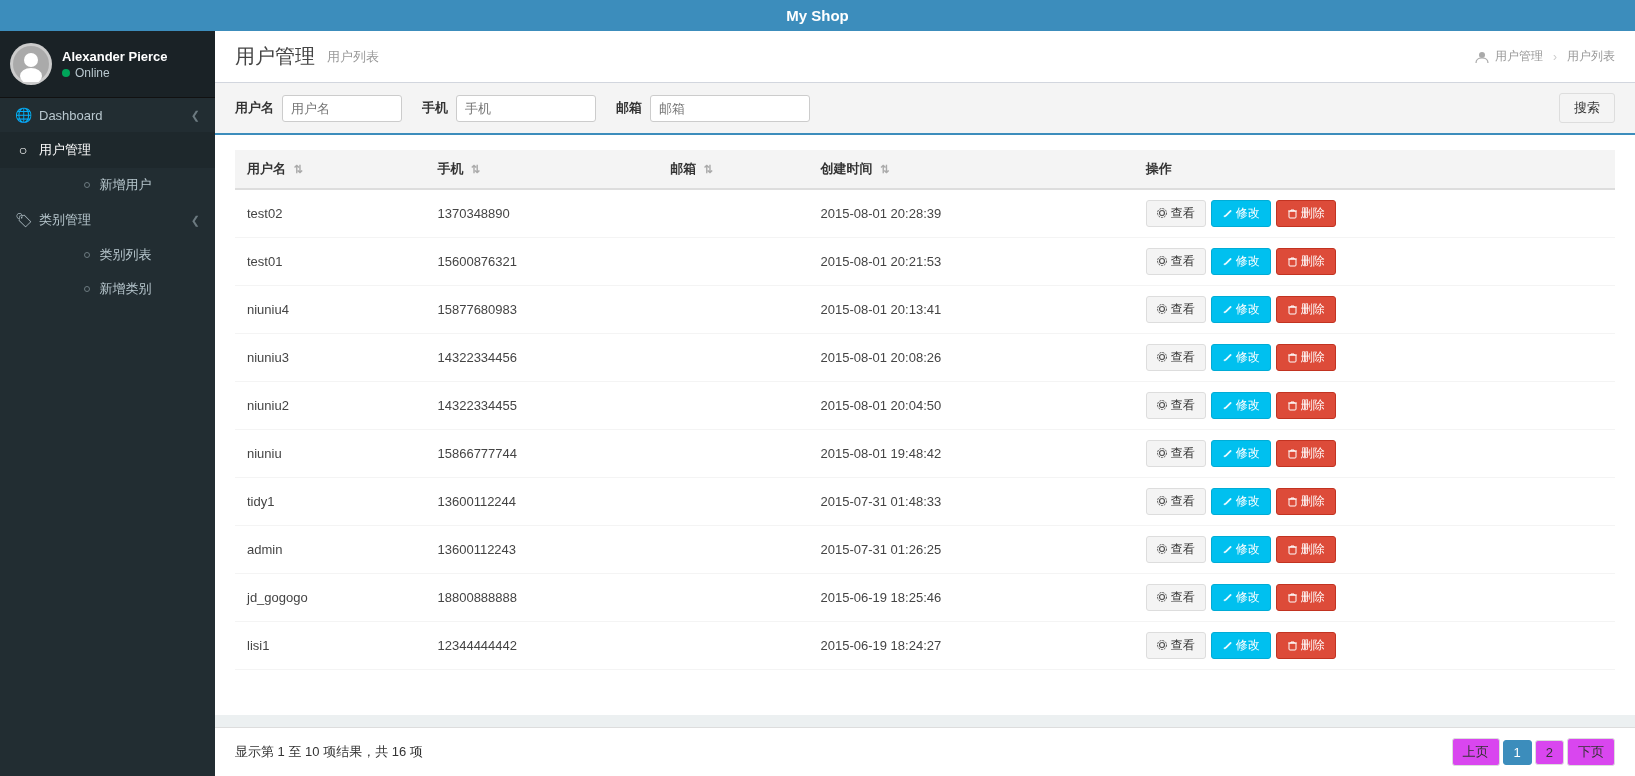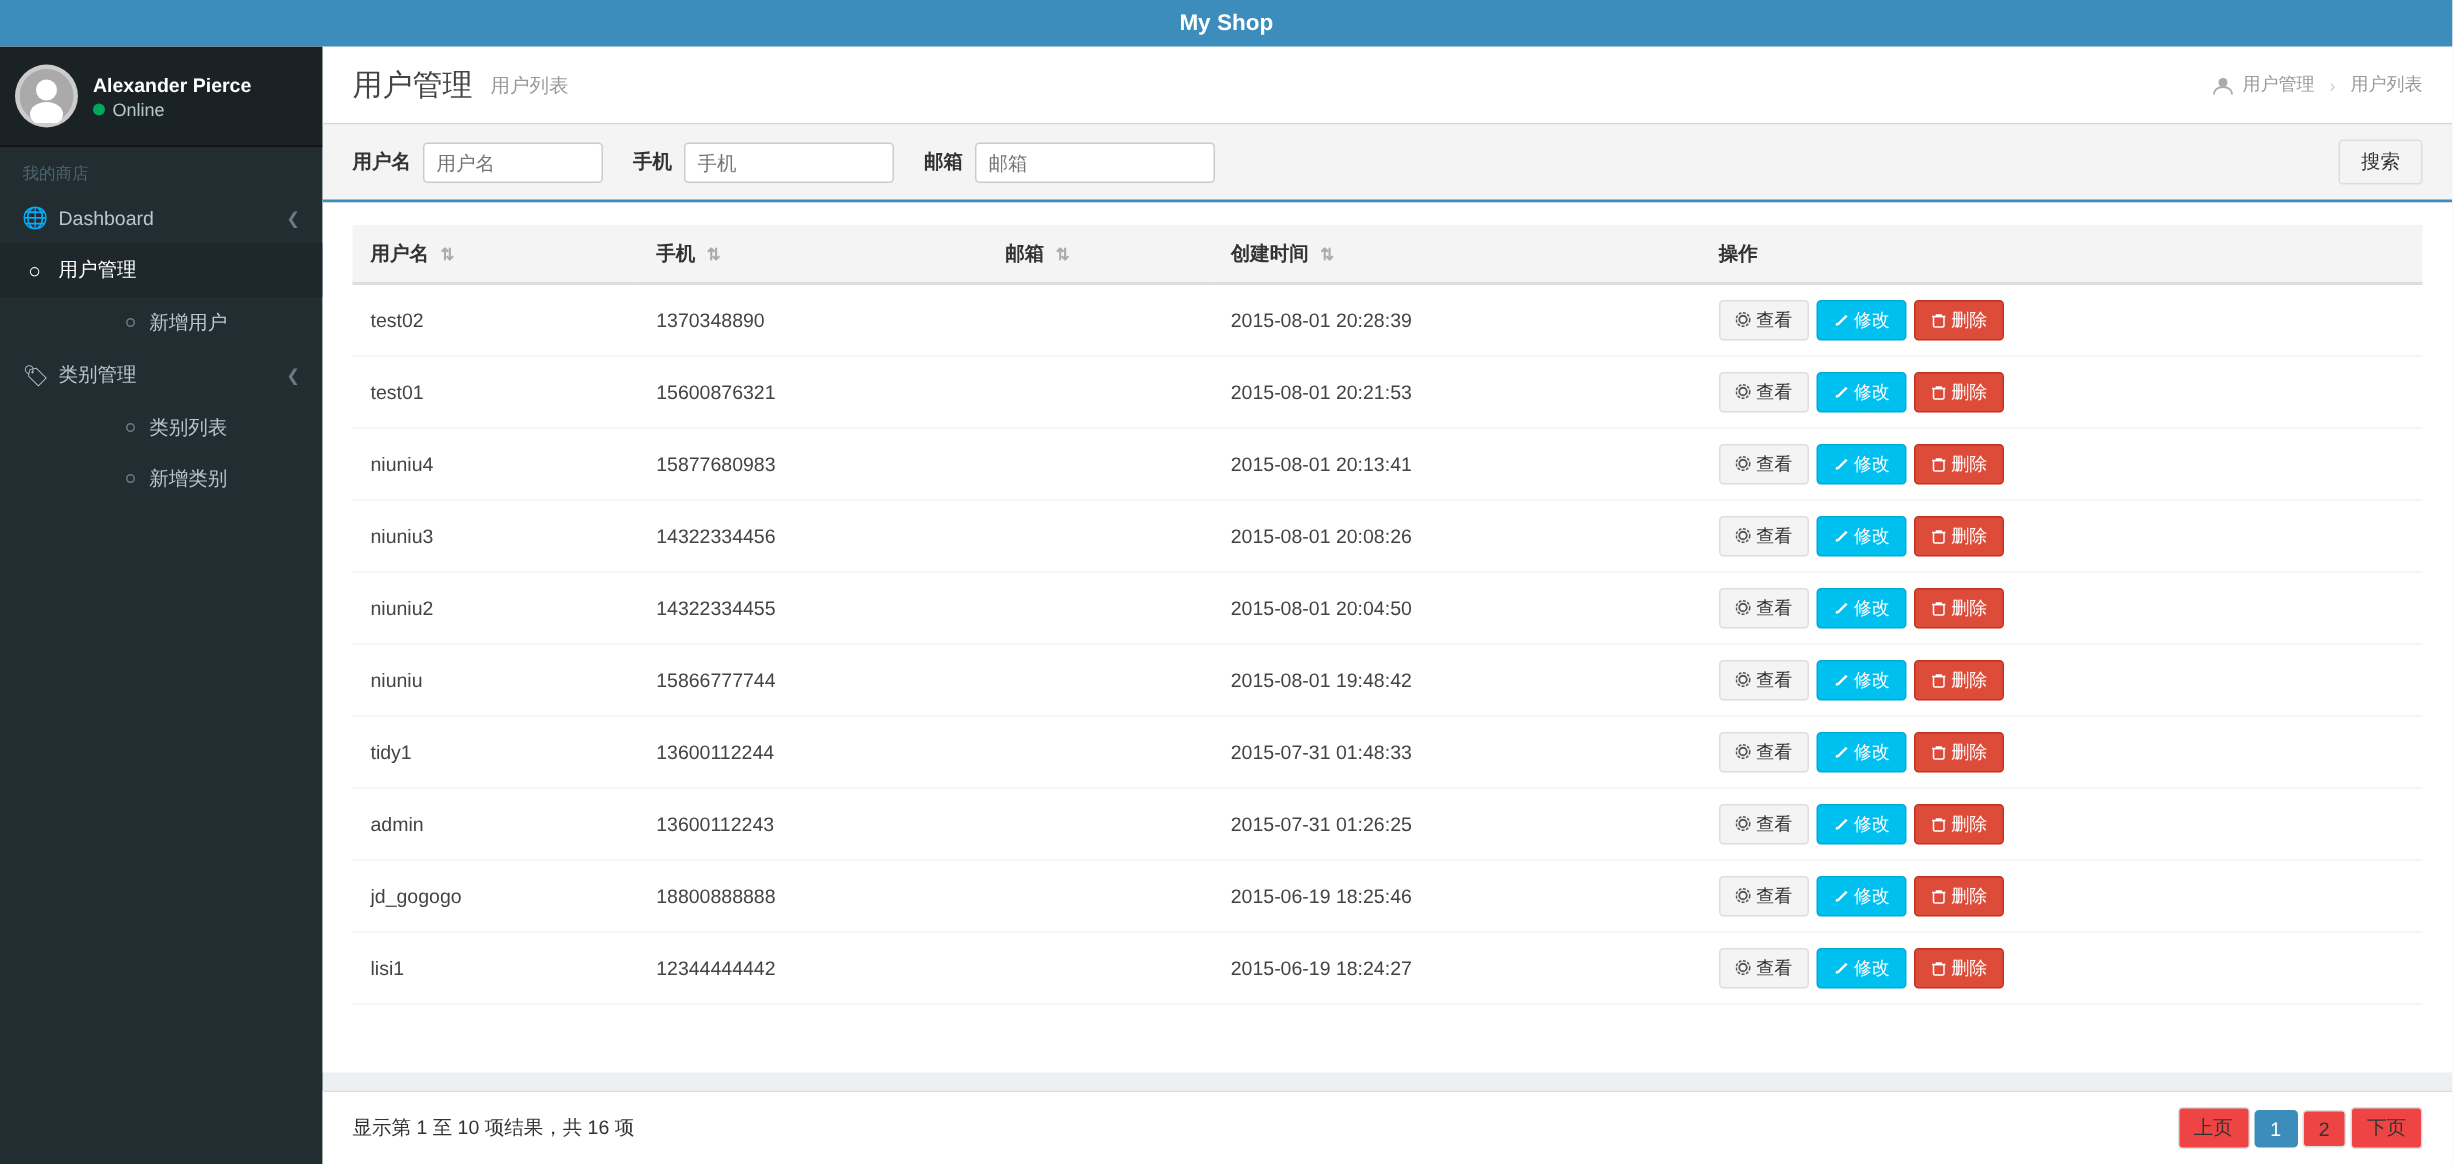--- a/index.html
+++ b/index.html
@@ -246,21 +246,21 @@
       justify-content: space-between;
       padding: 10px 20px;
       background: #fff;
       border-top: 1px solid #ddd;
       font-size: 13px;
       color: #333;
       margin-top: 12px;
     }
     .pagination { display: flex; align-items: center; gap: 3px; }
     .page-btn {
-      background: #ef4444;
+      background: #d946ef;
       border: 1px solid #ddd;
       padding: 4px 10px;
       border-radius: 3px;
       cursor: pointer;
       font-size: 13px;
       color: #333;
     }
     .page-btn.active {
       background: #3c8dbc;
       border-color: #3c8dbc;
@@ -289,21 +289,20 @@
       </div>
       <div class="sidebar-user-info">
         <span class="sidebar-username">Alexander Pierce</span>
         <div class="sidebar-status">
           <span class="status-dot"></span>
           <span>Online</span>
         </div>
       </div>
     </div>
 
-    <div class="sidebar-section-label">我的商店</div>
 
     <div class="sidebar-item has-submenu">
       <div class="item-left">
         <span class="item-icon">🌐</span>
         <span class="item-label">Dashboard</span>
       </div>
       <span class="chevron">❮</span>
     </div>
 
     <div class="sidebar-item active">

